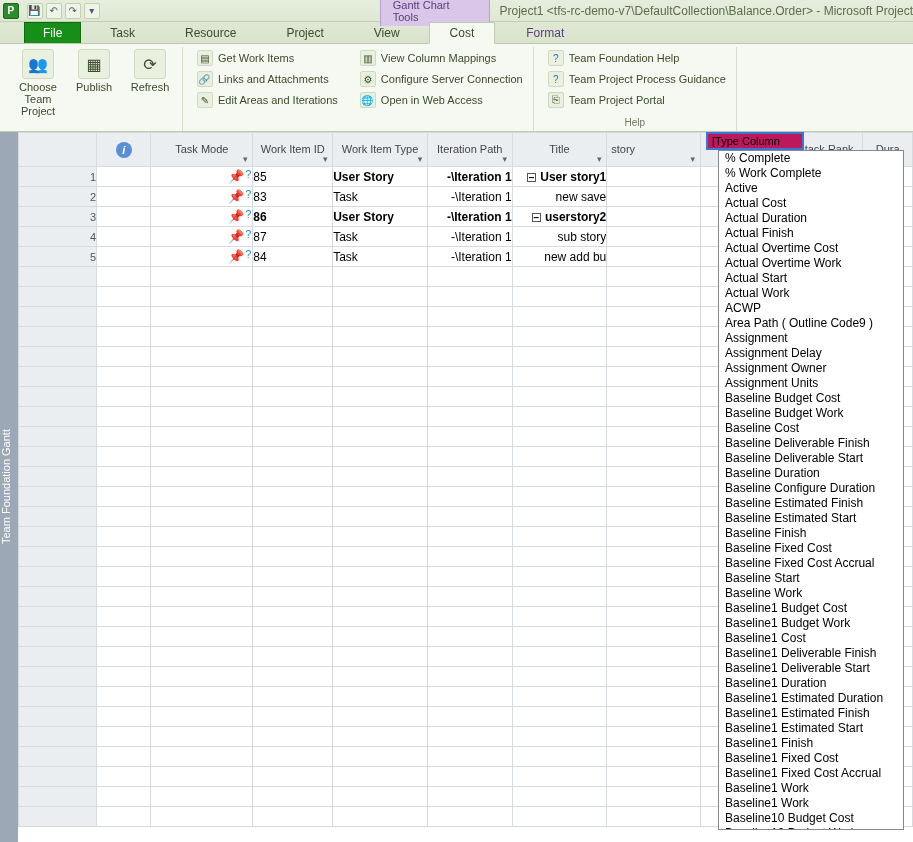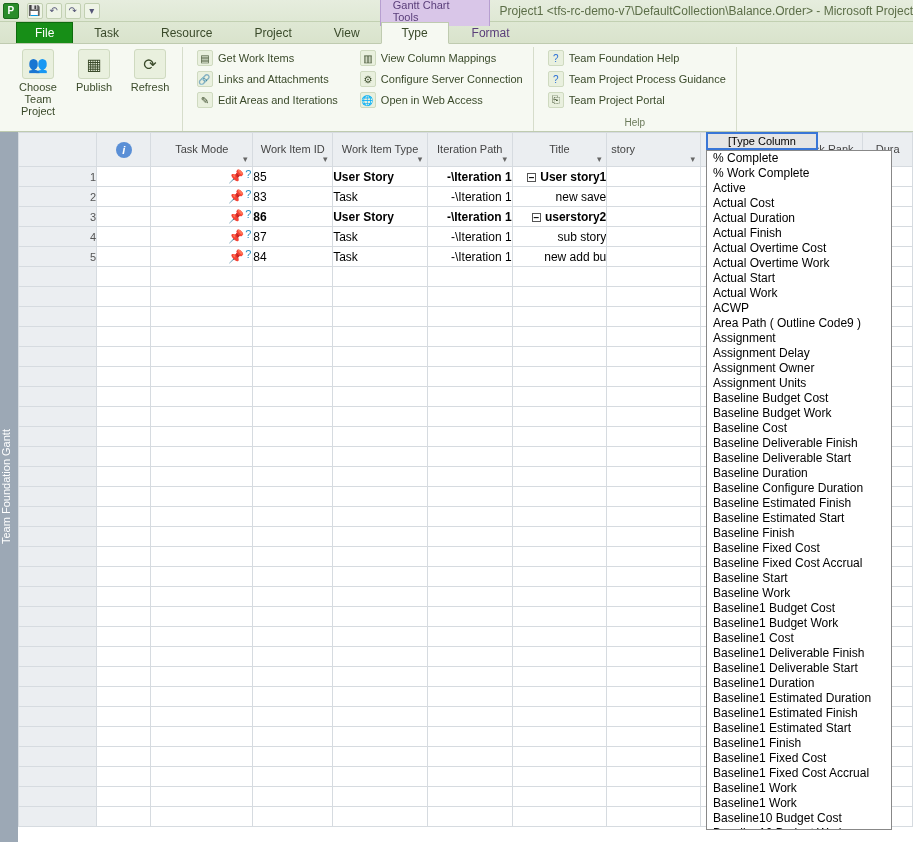--- a/index.html
+++ b/index.html
@@ -49,21 +49,21 @@
     margin-left: 10px;
     color: #5c6e48;
     font-size: 12px;
     white-space: nowrap;
   }
   
   .ribbon-tabs {
     height: 22px;
     background: linear-gradient(#dfe8d4, #d9e3cc);
     display:flex; align-items:flex-end;
-    padding-left: 16px; gap: 0;
+    padding-left: 24px; gap: 8px;
     border-bottom: 1px solid #bfcbb0;
   }
   .file-tab {
     background: #178e17;
     color:#fff;
     padding: 3px 18px;
     font-size: 12px;
     border: 1px solid #0e6b0e;
     border-bottom: none;
   }
@@ -140,28 +140,28 @@
   .info-badge {
     width:16px; height:16px; border-radius:50%; background:#5a8fd6; color:#fff;
     display:inline-flex; align-items:center; justify-content:center; font-style:italic; font-weight:bold; font-size:11px;
   }
   .outline-toggle {
     display:inline-block; width:9px; height:9px; border:1px solid #555; line-height:7px; text-align:center; font-size:10px; margin-right:4px;
   }
   
   .colpick-header {
     position:absolute; top:0; left:0;
-    height:18px; width:112px;
+    height:18px; width:98px;
     border:2px solid #3a76d6;
-    background:#e5e5e5;
-    font-size:11px; padding:0 20px; display:flex; align-items:center;
+    background:#be185d;
+    font-size:11px; padding:0 4px; display:flex; align-items:center;
     z-index:11;
   }
   .colpick-list {
-    position:absolute; top:18px; left:0;
+    position:absolute; top:18px; left:12px;
     width:186px; max-height: 680px;
     background:#fff; border:1px solid #888;
     overflow-y: scroll;
     font-size:12px;
     z-index:10;
   }
   .colpick-list .item { padding: 0px 6px; line-height:1.25; white-space:nowrap;}
   
   .colpick-anchor { position:absolute; top:0; left:688px; width:200px; }
   
@@ -195,21 +195,21 @@
   <div class="ctx-tab">Gantt Chart Tools</div>
   <div class="window-title">Project1 &lt;tfs-rc-demo-v7\DefaultCollection\Balance.Order&gt;  -  Microsoft Project</div>
 </div>
 
 <div class="ribbon-tabs">
   <div class="file-tab">File</div>
   <div class="rtab">Task</div>
   <div class="rtab">Resource</div>
   <div class="rtab">Project</div>
   <div class="rtab">View</div>
-  <div class="rtab active">Type</div>
+  <div class="rtab active">Cost</div>
   <div class="rtab format">Format</div>
 </div>
 
 <div class="ribbon-body">
   <div class="rgroup">
     <div class="rgroup-buttons">
       <div class="bigbtn">
         <div class="bicon">👥</div>
         <div class="blabel">Choose Team Project</div>
       </div>

